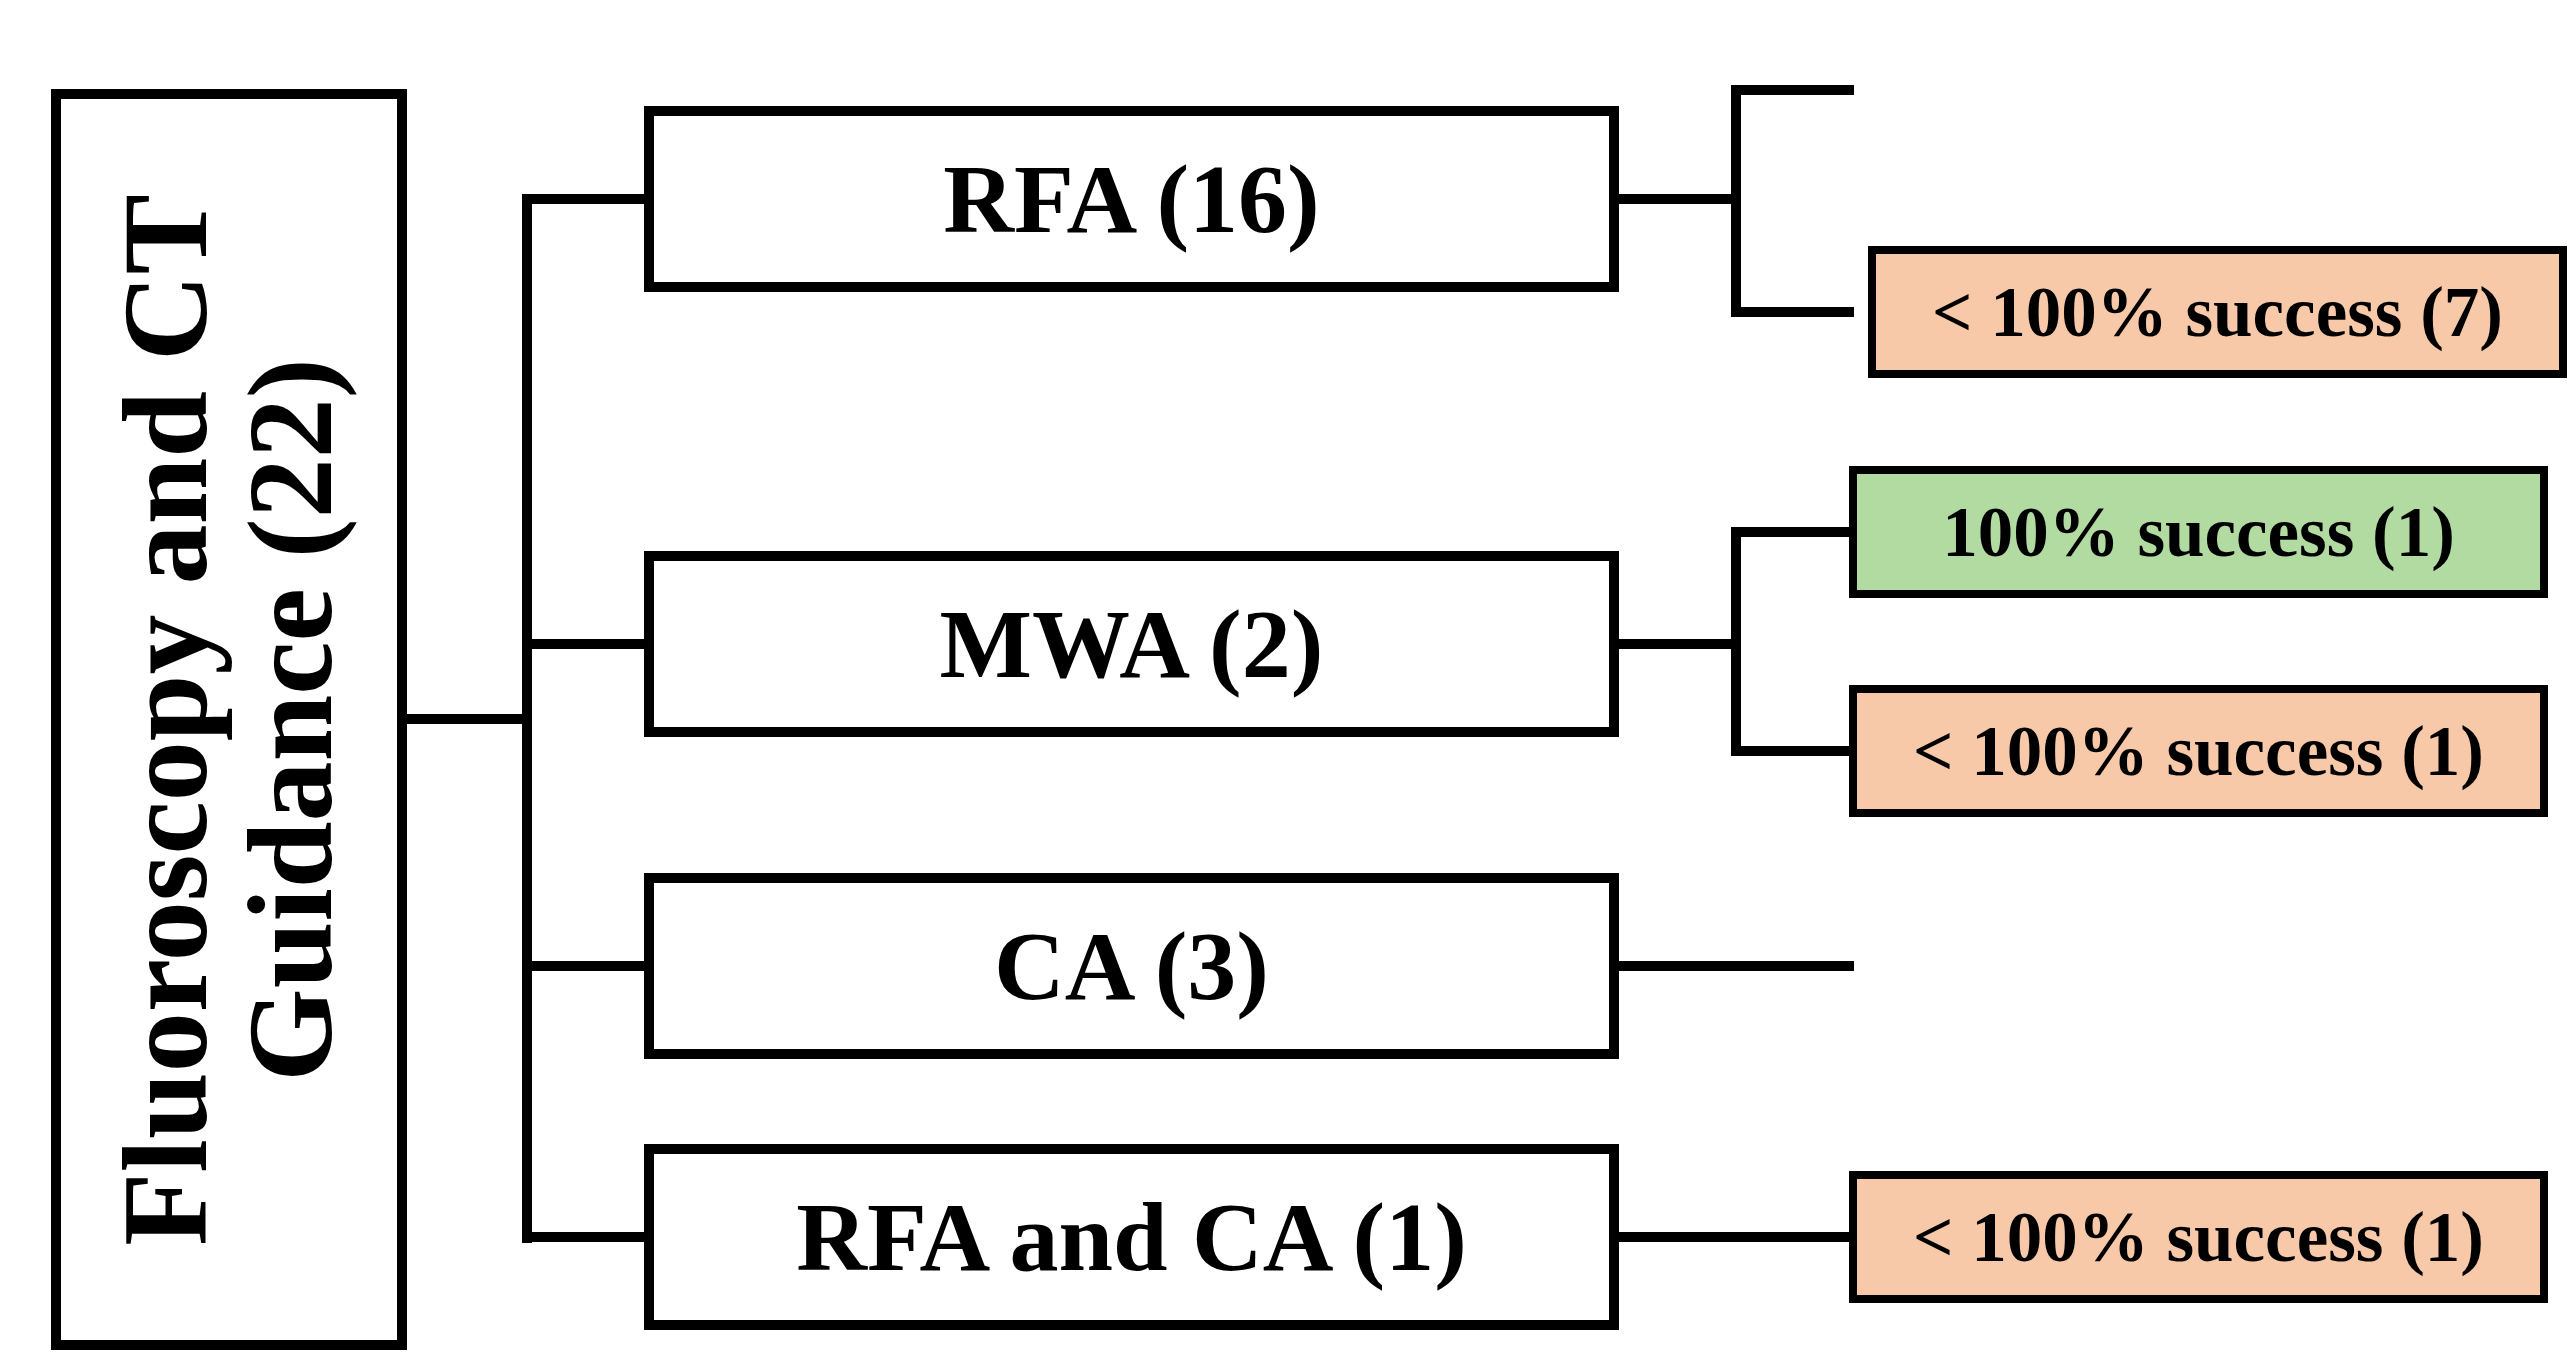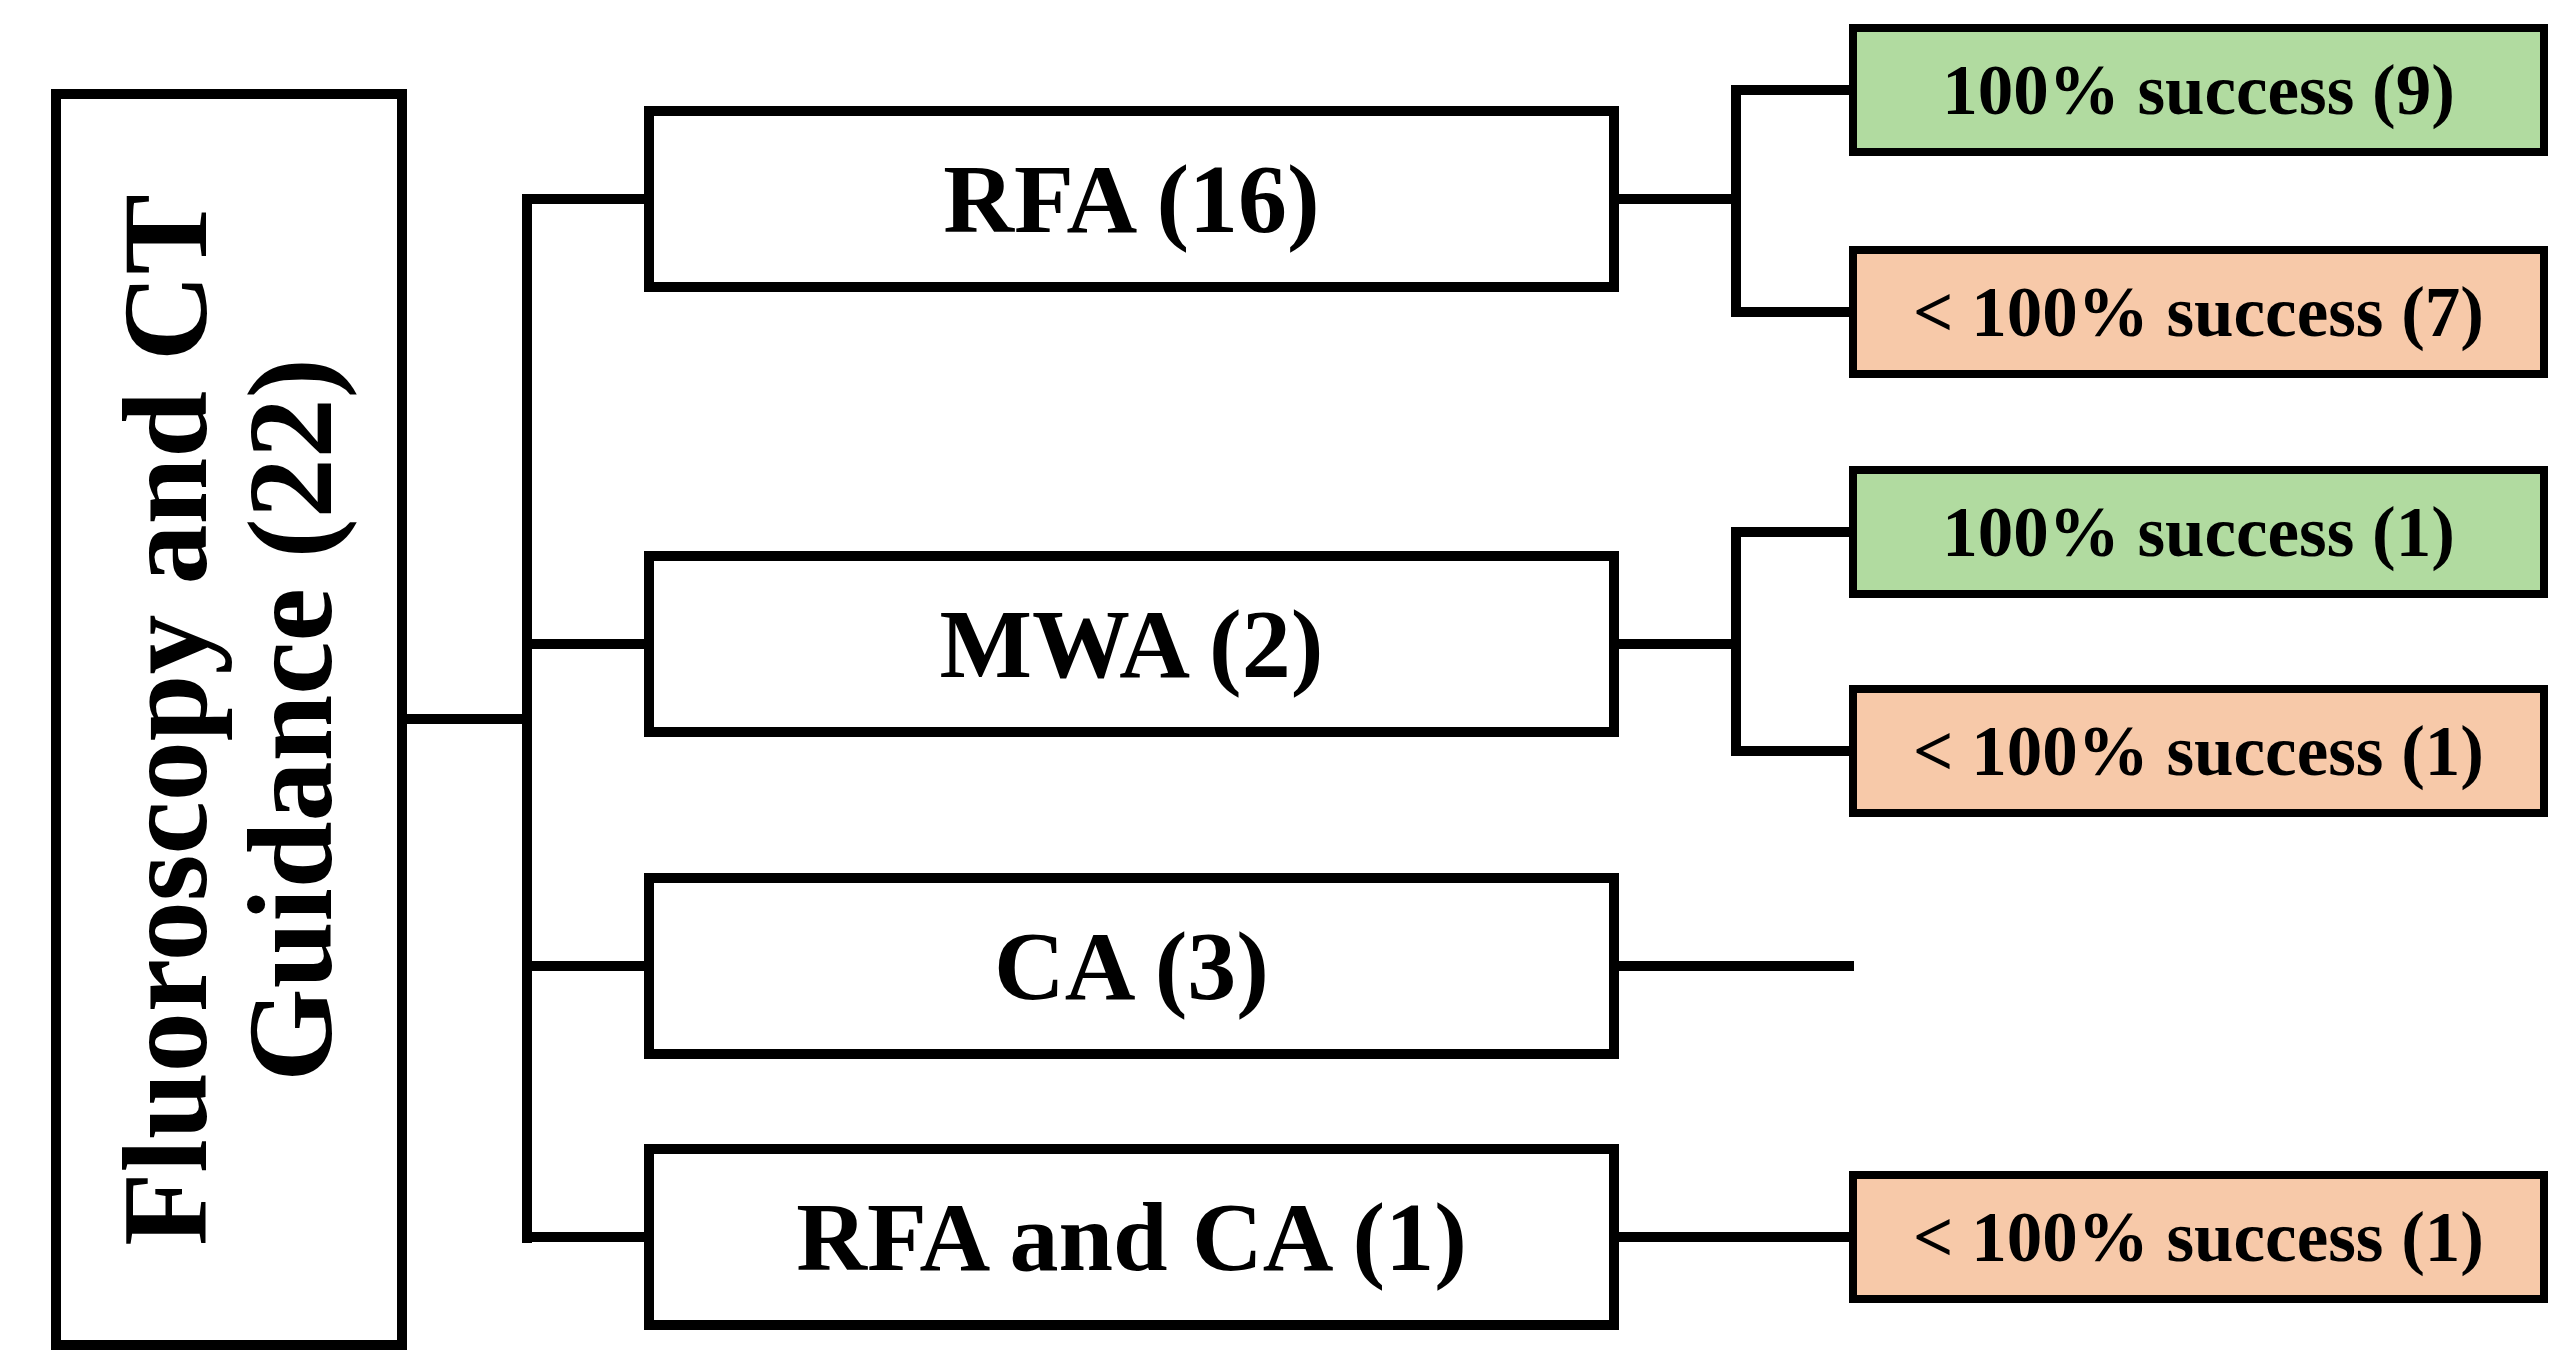--- a/index.html
+++ b/index.html
@@ -100,24 +100,21 @@
   <div class="node mid" style="top:551px;">
     <span>MWA (2)</span>
   </div>
   <div class="node mid" style="top:873px;">
     <span>CA (3)</span>
   </div>
   <div class="node mid" style="top:1144px;">
     <span>RFA and CA (1)</span>
   </div>
 
-  <div class="node outcome success" style="top:24px;">
-    <span>100% success (9)</span>
-  </div>
-  <div class="node outcome below" style="top:246px;">
+  <div class="node outcome below" style="top:246px;margin-left:19px;">
     <span>&lt; 100% success (7)</span>
   </div>
   <div class="node outcome success" style="top:466px;">
     <span>100% success (1)</span>
   </div>
   <div class="node outcome below" style="top:685px;">
     <span>&lt; 100% success (1)</span>
   </div>
   <div class="node outcome below" style="top:1171px;">
     <span>&lt; 100% success (1)</span>

